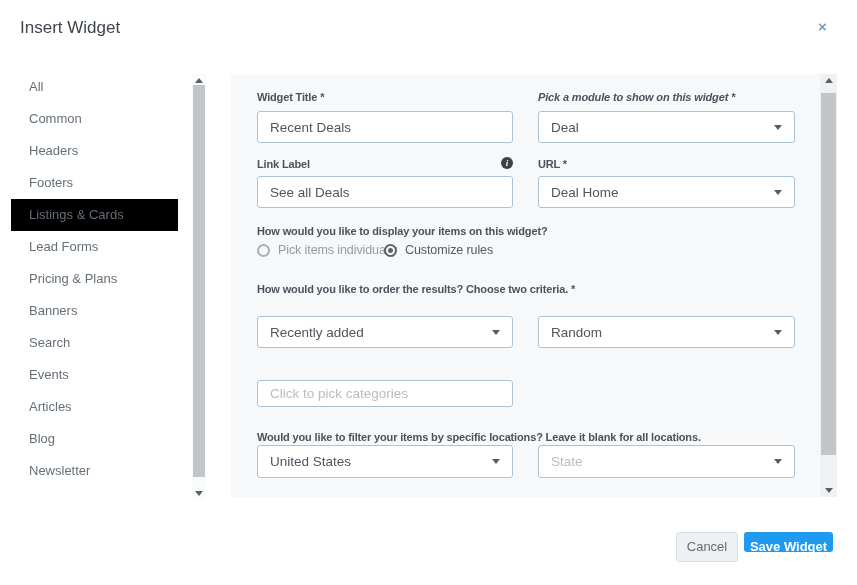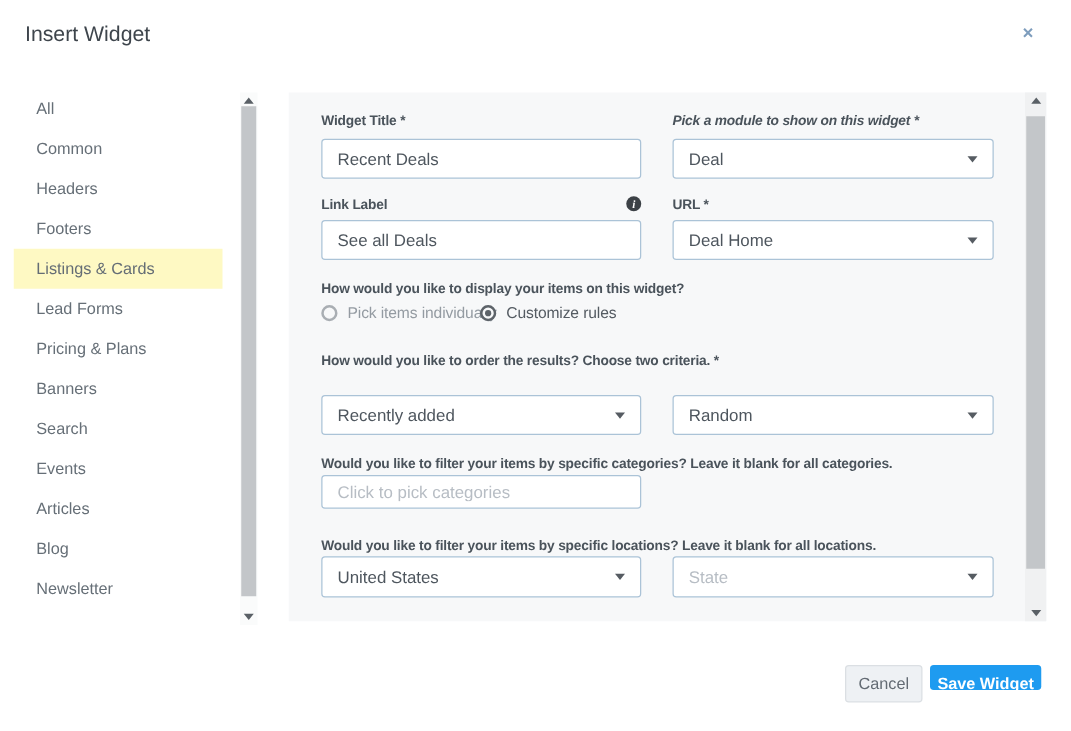--- a/index.html
+++ b/index.html
@@ -13,21 +13,21 @@
   
   .modal-title{left:20px;top:18px;font-size:17px;color:#3e454c;font-weight:400;}
   .close-btn{left:818px;top:19px;font-size:15px;font-weight:bold;color:#7e9dbd;cursor:pointer;line-height:16px;}
 
   
   .sidebar{left:11px;top:71px;width:167px;}
   .side-item{
     height:32px;line-height:32px;padding-left:18px;
     font-size:13px;color:#666f77;cursor:pointer;white-space:nowrap;
   }
-  .side-item.selected{background:#fef9c3;color:#646d75;}
+  .side-item.selected{background:#000000;color:#646d75;}
 
   
   .sb{background:#fafbfb;}
   .sb-side{left:192px;top:74px;width:14px;height:426px;}
   .sb-form{left:820px;top:74px;width:17px;height:423px;background:#f0f1f2;}
   .sb-thumb{position:absolute;left:1px;right:1px;background:#c3c6c9;}
   .sb-side .sb-thumb{top:11px;height:392px;}
   .sb-form .sb-thumb{top:19px;height:362px;}
   .arr{position:absolute;left:50%;transform:translateX(-50%);width:0;height:0;
        border-left:4px solid transparent;border-right:4px solid transparent;}
@@ -149,21 +149,20 @@
   <div class="abs fld-label wrap" style="left:26px;top:207px;">How would you like to order the results? Choose two criteria. *</div>
   <div class="abs sel c1 h32" style="top:242px;">
     <span class="sel-val">Recently added</span>
     <span class="caret"></span>
   </div>
   <div class="abs sel c2 h32" style="top:242px;">
     <span class="sel-val">Random</span>
     <span class="caret"></span>
   </div>
 
-  <div class="abs fld-label" style="left:26px;top:290px;">Would you like to filter your items by specific categories? Leave it blank for all categories.</div>
   <input class="abs tbox c1 h27" style="top: 306px;" placeholder="Click to pick categories">
 
   <div class="abs fld-label" style="left:26px;top:356px;">Would you like to filter your items by specific locations? Leave it blank for all locations.</div>
   <div class="abs sel c1 h33" style="top:371px;">
     <span class="sel-val">United States</span>
     <span class="caret"></span>
   </div>
   <div class="abs sel c2 h33" style="top:371px;">
     <span class="sel-val ph">State</span>
     <span class="caret"></span>

